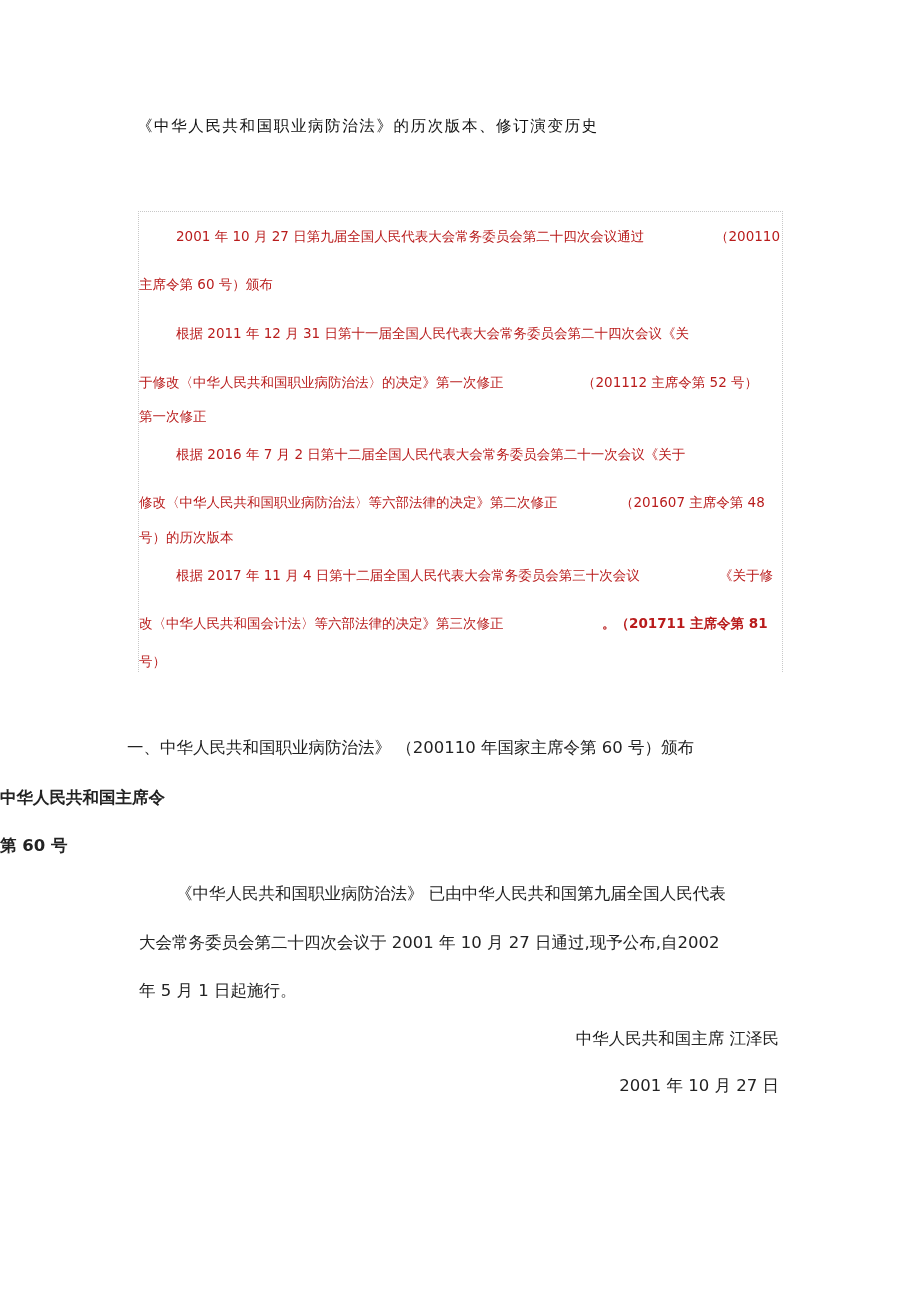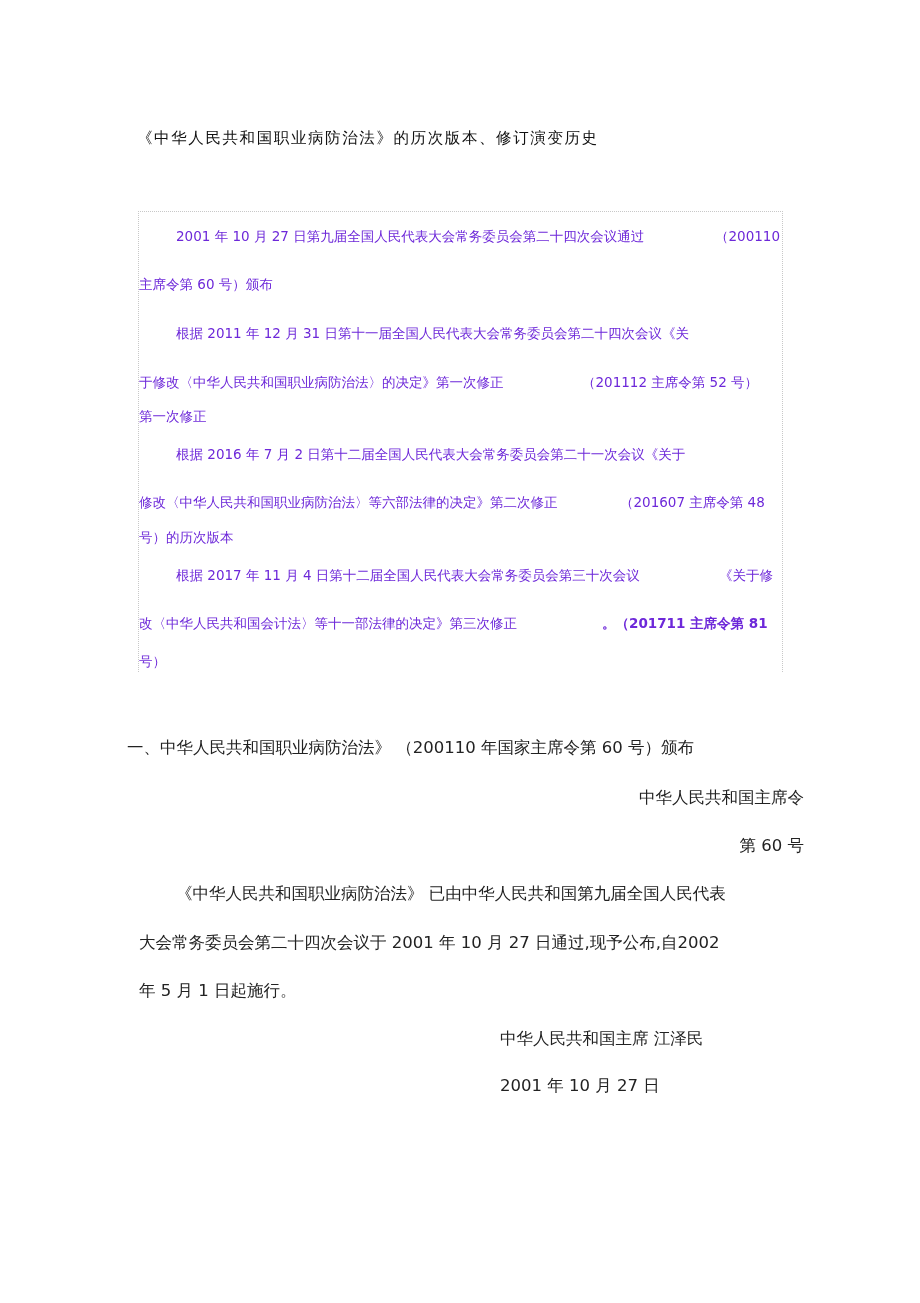--- a/index.html
+++ b/index.html
@@ -1,25 +1,25 @@
 <!DOCTYPE html>
 <html><head>
 <meta charset="utf-8">
 <style>
   html, body { margin: 0; padding: 0; background: #ffffff; }
   body { width: 920px; height: 1303px; position: relative; overflow: hidden;
          font-family: "DejaVu Sans", "Liberation Sans", sans-serif; color: #1a1a1a; }
-  .title { position: absolute; left: 137px; top: 128px; font-family: "DejaVu Serif", "Liberation Serif", serif;
+  .title { position: absolute; left: 137px; top: 116px; font-family: "DejaVu Serif", "Liberation Serif", serif;
            font-size: 15.5px; letter-spacing: 1.6px; color: #111; white-space: nowrap; }
   .history-box { position: absolute; left: 138px; top: 211px; width: 643px; height: 460px;
                  border-top: 1px dotted #c8c8c8; border-left: 1px dotted #c8c8c8; border-right: 1px dotted #c8c8c8; }
-  .line { position: absolute; font-size: 13.5px; white-space: nowrap; color: #6d28d9; }
+  .line { position: absolute; font-size: 13.5px; white-space: nowrap; color: #b91c1c; }
   .body-line { position: absolute; font-size: 16.5px; white-space: nowrap; color: #222; }
-  .center { left: 0; width: 804px; text-align: right; }
-  .right { }
+  .center { left: 0; width: 804px; text-align: left; font-weight: bold; }
+  .right { text-align: right; }
 </style>
 </head>
 <body>
 
 <div>
 
   <div class="title">《中华人民共和国职业病防治法》的历次版本、修订演变历史</div>
 
   <div class="history-box"></div>
 
@@ -32,21 +32,21 @@
   <div class="line" style="left:582px;top:374px;">（201112  主席令第  52 号）</div>
   <div class="line" style="left:139px;top:408px;">第一次修正</div>
 
   <div class="line" style="left:176px;top:446px;">根据 2016 年 7 月 2 日第十二届全国人民代表大会常务委员会第二十一次会议《关于</div>
   <div class="line" style="left:139px;top:494px;">修改〈中华人民共和国职业病防治法〉等六部法律的决定》第二次修正</div>
   <div class="line" style="left:620px;top:494px;">（201607  主席令第  48</div>
   <div class="line" style="left:139px;top:529px;">号）的历次版本</div>
 
   <div class="line" style="left:176px;top:567px;">根据 2017 年 11 月 4 日第十二届全国人民代表大会常务委员会第三十次会议</div>
   <div class="line" style="left:719px;top:567px;">《关于修</div>
-  <div class="line" style="left:139px;top:615px;">改〈中华人民共和国会计法〉等十一部法律的决定》第三次修正</div>
+  <div class="line" style="left:139px;top:615px;">改〈中华人民共和国会计法〉等六部法律的决定》第三次修正</div>
   <div class="line" style="left:602px;top:615px;font-weight:bold;">。（201711  主席令第  81</div>
   <div class="line" style="left:139px;top:653px;">号）</div>
 
   <div class="body-line" style="left:127px;top:737px;">一、中华人民共和国职业病防治法》 （200110 年国家主席令第  60 号）颁布</div>
   <div class="body-line center" style="top:787px;">中华人民共和国主席令</div>
   <div class="body-line center" style="top:835px;">第 60 号</div>
 
   <div class="body-line" style="left:176px;top:883px;">《中华人民共和国职业病防治法》  已由中华人民共和国第九届全国人民代表</div>
   <div class="body-line" style="left:139px;top:932px;">大会常务委员会第二十四次会议于   2001  年 10 月 27 日通过,现予公布,自2002</div>
   <div class="body-line" style="left:139px;top:980px;">年 5 月 1 日起施行。</div>

